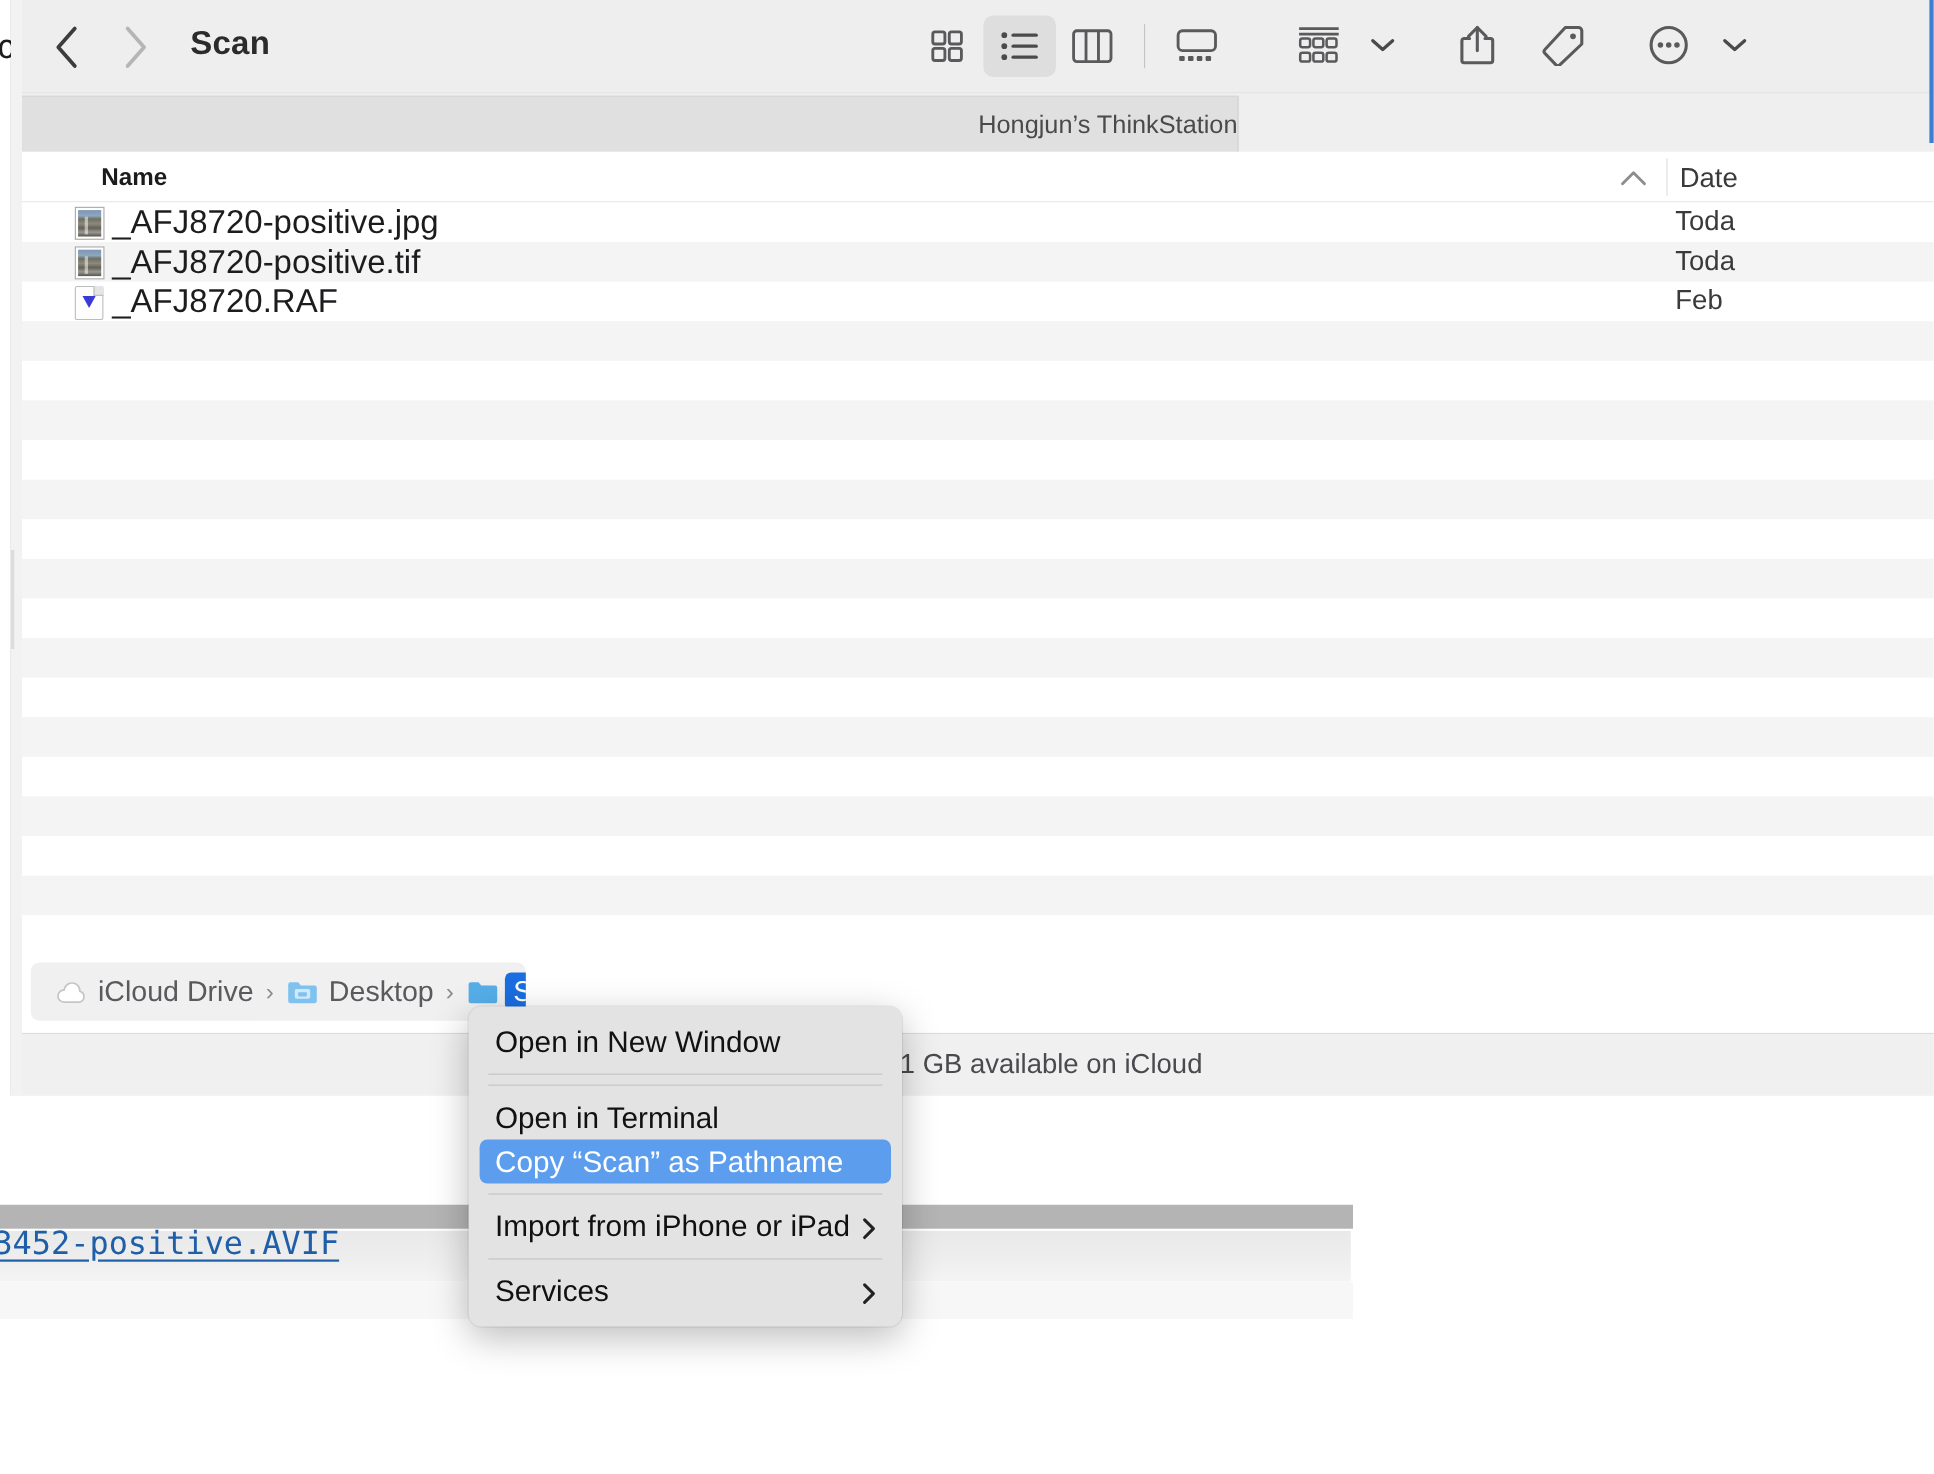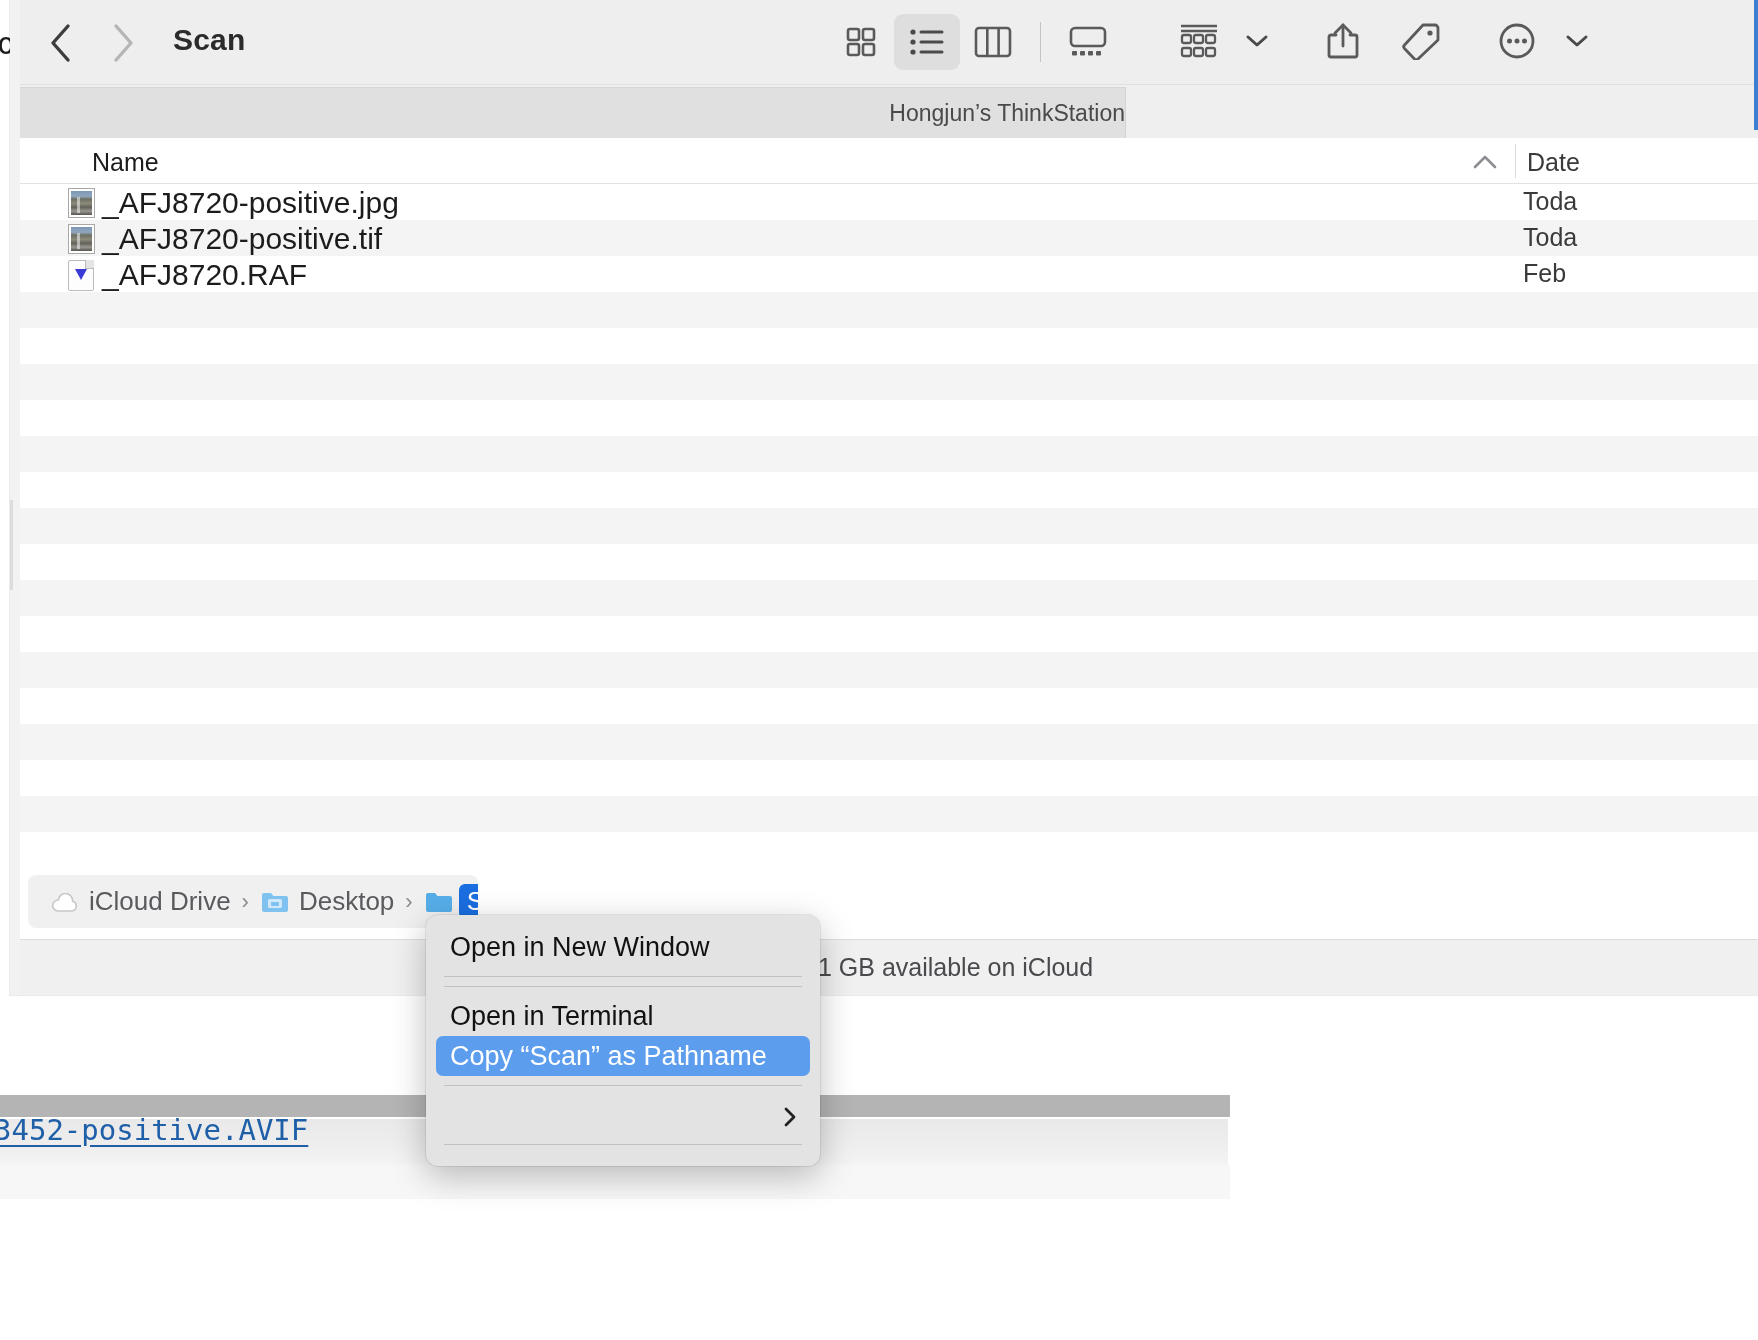--- a/index.html
+++ b/index.html
@@ -178,22 +178,22 @@
   .col-header {
     position: absolute;
     left: 0; top: 138px;
     width: 1748px; height: 46px;
     background: #ffffff;
     border-bottom: 1px solid #e2e2e2;
   }
   .col-name {
     position: absolute;
     left: 82px; top: 10px;
-    font-size: 25px;
-    font-weight: 400;
+    font-size: 22px;
+    font-weight: 700;
     color: #1c1c1e;
   }
   .sort-arrow {
     position: absolute;
     left: 1462px; top: 14px;
     width: 26px; height: 20px;
   }
   .col-divider {
     position: absolute;
     left: 1505px; top: 6px;
@@ -652,22 +652,31 @@
     <div class="ctx-sep"></div>
     <div class="ctx-sep"></div>
     <div class="ctx-item">
       <span>Open in Terminal</span>
     </div>
     <div class="ctx-item highlight">
       <span>Copy “Scan” as Pathname</span>
     </div>
     <div class="ctx-sep"></div>
     <div class="ctx-item">
+      <span>Import from iPhone or iPad</span>
       <span class="ctx-arrow">
         <svg width="16" height="22" viewBox="0 0 16 22">
             <polyline points="4,3 12,11 4,19" fill="none" stroke="#222224" stroke-width="2.8" stroke-linecap="round" stroke-linejoin="round"></polyline>
           </svg>
       </span>
     </div>
     <div class="ctx-sep"></div>
+    <div class="ctx-item">
+      <span>Services</span>
+      <span class="ctx-arrow">
+        <svg width="16" height="22" viewBox="0 0 16 22">
+            <polyline points="4,3 12,11 4,19" fill="none" stroke="#222224" stroke-width="2.8" stroke-linecap="round" stroke-linejoin="round"></polyline>
+          </svg>
+      </span>
+    </div>
   </div>
 
 </div>
 
 </body></html>

